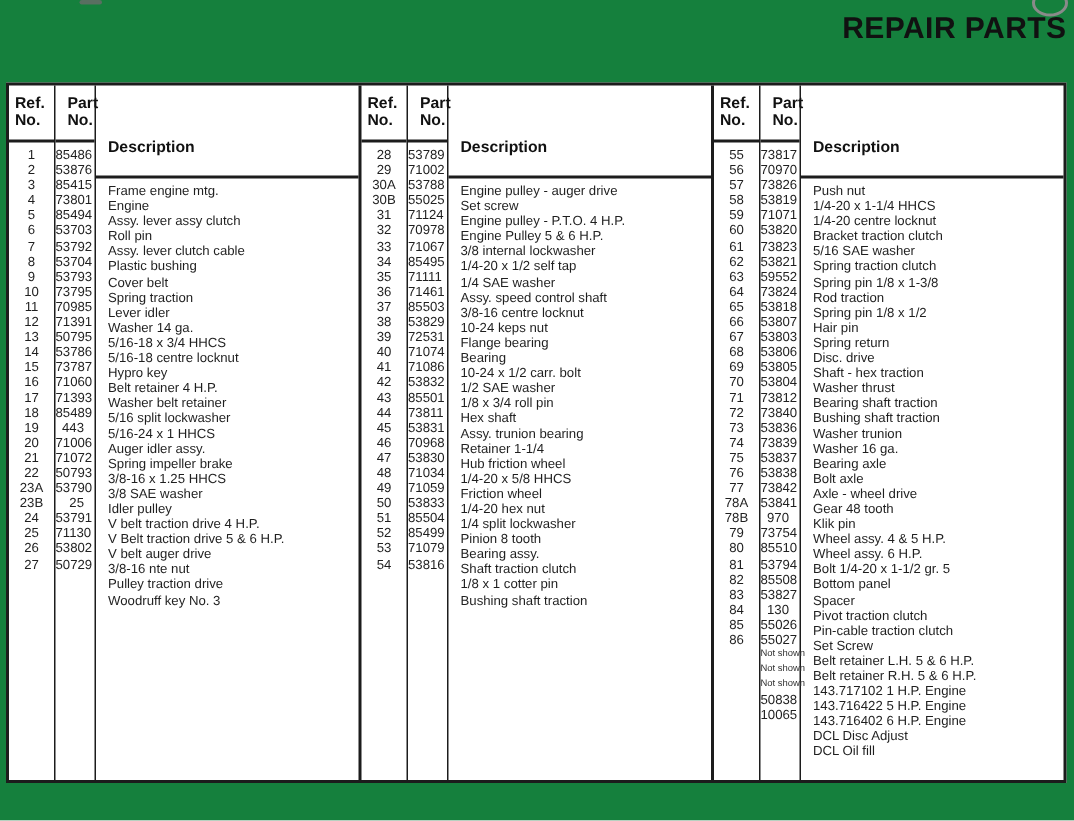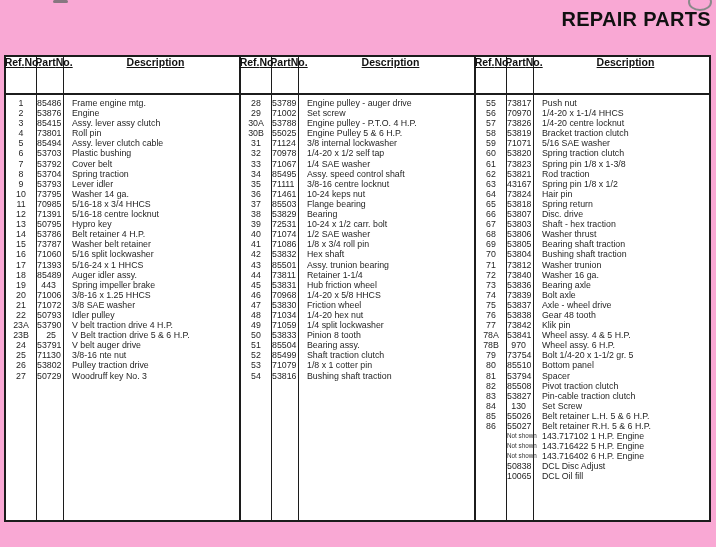--- a/index.html
+++ b/index.html
@@ -1,17 +1,17 @@
 <!DOCTYPE html>
 <html><head>
 <meta charset="utf-8">
 <style>
   html,body{margin:0;padding:0;background:#e8e8e8;}
   .sheet{
-    position:relative;width:716px;height:547px;background:#f9a8d4;
+    position:relative;width:716px;height:547px;background:#15803d;
     font-family:"Liberation Sans",sans-serif;color:#1c1c1c;overflow:hidden;
   }
   .page-title{
     position:absolute;top:8px;right:5px;margin:0;
     font-size:20px;font-weight:bold;letter-spacing:.3px;color:#111;
   }
   .artifact-left{
     position:absolute;left:53px;top:0;width:15px;height:3px;
     background:#6a6a6a;border-radius:2px;opacity:.8;
   }
@@ -24,26 +24,26 @@
     border:2px solid #1c1c1c;display:flex;box-sizing:border-box;background:#fff;
   }
   .tgroup{flex:1;display:flex;min-width:0;}
   .tgroup + .tgroup{border-left:2px solid #1c1c1c;}
   .col{display:flex;flex-direction:column;height:100%;box-sizing:border-box;}
   .refcol{width:30px;flex:none;}
   .partcol{width:28px;flex:none;border-left:1.5px solid #1c1c1c;border-right:1.5px solid #1c1c1c;}
   .desccol{flex:1;min-width:0;}
   .hcell{
     height:38px;flex:none;box-sizing:border-box;border-bottom:2px solid #1c1c1c;
-    display:flex;flex-direction:row;justify-content:center;
-    font-weight:bold;font-size:10.5px;line-height:11.5px;color:#111;text-decoration:underline;
+    display:flex;flex-direction:column;justify-content:center;
+    font-weight:bold;font-size:10.5px;line-height:11.5px;color:#111;
   }
   .refcol .hcell{padding-left:4px;}
   .partcol .hcell{padding-left:8px;}
-  .desccol .hcell{padding-left:8px;}
+  .desccol .hcell{padding-left:8px;margin-top:24px;}
   .spacer{height:3px;flex:none;}
   .bcell{
     height:10.1px;flex:none;font-size:8.8px;line-height:10.1px;
     white-space:nowrap;overflow:visible;color:#1f1f1f;
   }
   .refcol .bcell{text-align:center;}
   .partcol .bcell{text-align:right;padding-right:7px;box-sizing:border-box;}
   .desccol .bcell{padding-left:8px;}
   .bcell.note{font-size:6.3px;color:#333;}
 </style>
@@ -325,21 +325,21 @@
         </div>
         <div class="spacer"></div>
       <div class="bcell">73817</div>
           <div class="bcell">70970</div>
           <div class="bcell">73826</div>
           <div class="bcell">53819</div>
           <div class="bcell">71071</div>
           <div class="bcell">53820</div>
           <div class="bcell">73823</div>
           <div class="bcell">53821</div>
-          <div class="bcell">43167</div>
+          <div class="bcell">59552</div>
           <div class="bcell">73824</div>
           <div class="bcell">53818</div>
           <div class="bcell">53807</div>
           <div class="bcell">53803</div>
           <div class="bcell">53806</div>
           <div class="bcell">53805</div>
           <div class="bcell">53804</div>
           <div class="bcell">73812</div>
           <div class="bcell">73840</div>
           <div class="bcell">53836</div>

